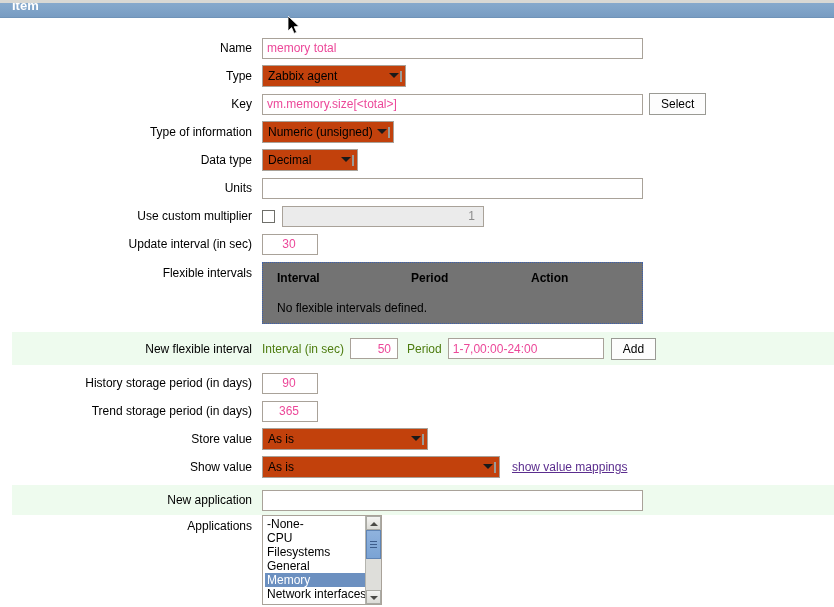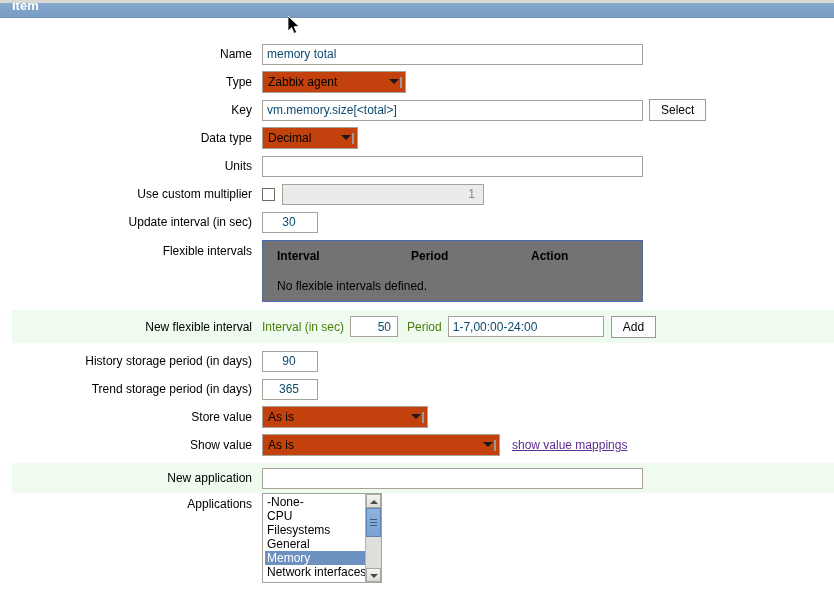--- a/index.html
+++ b/index.html
@@ -78,21 +78,21 @@
     align-items: center;
   }
 
   
   .txt {
     height: 21px;
     border: 1px solid #a9a299;
     background: #ffffff;
     font-family: "Liberation Sans", sans-serif;
     font-size: 12px;
-    color: #0c4a6e;
+    color: #ec4899;
     padding: 0 4px;
     box-sizing: border-box;
     outline: none;
   }
   .txt.wide   { width: 381px; }
   .txt.num    { width: 56px; text-align: center; padding-right: 6px; }
   .txt.num2   { width: 48px; text-align: right; padding-right: 6px; }
   .txt.period { width: 156px; }
   .txt.disabled {
     background: #ebebeb;
@@ -300,21 +300,21 @@
 <body>
 
 <div id="header-strip"></div>
 
 <div id="window-header">
   <span class="title">Item</span>
 </div>
 
 <div id="form">
 
-  <div class="row" style="margin-top:22px">
+  <div class="row" style="margin-top:16px">
     <div class="lbl">Name</div>
     <div class="fld">
       <input class="txt wide" type="text" value="memory total" style="">
     </div>
   </div>
 
   <div class="row">
     <div class="lbl">Type</div>
     <div class="fld">
       <div class="sel w-type">
@@ -325,20 +325,29 @@
   </div>
 
   <div class="row">
     <div class="lbl">Key</div>
     <div class="fld">
       <input class="txt wide" type="text" value="vm.memory.size[&lt;total&gt;]" style="">
       <div class="btn" style="margin-left:6px">Select</div>
     </div>
   </div>
 
+  <div class="row">
+    <div class="lbl">Type of information</div>
+    <div class="fld">
+      <div class="sel w-toi">
+        <span>Numeric (unsigned)</span>
+        <span class="arrow"></span>
+      </div>
+    </div>
+  </div>
 
   <div class="row">
     <div class="lbl">Data type</div>
     <div class="fld">
       <div class="sel w-dtype">
         <span>Decimal</span>
         <span class="arrow"></span>
       </div>
     </div>
   </div>

